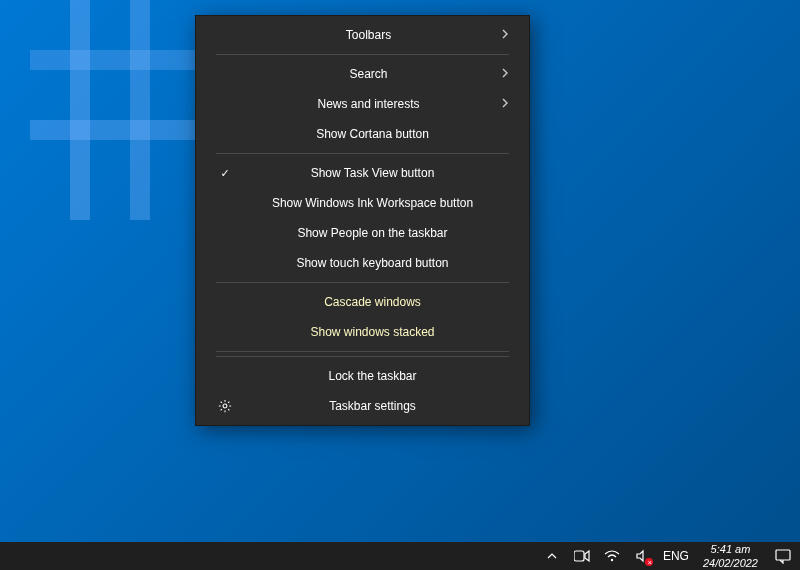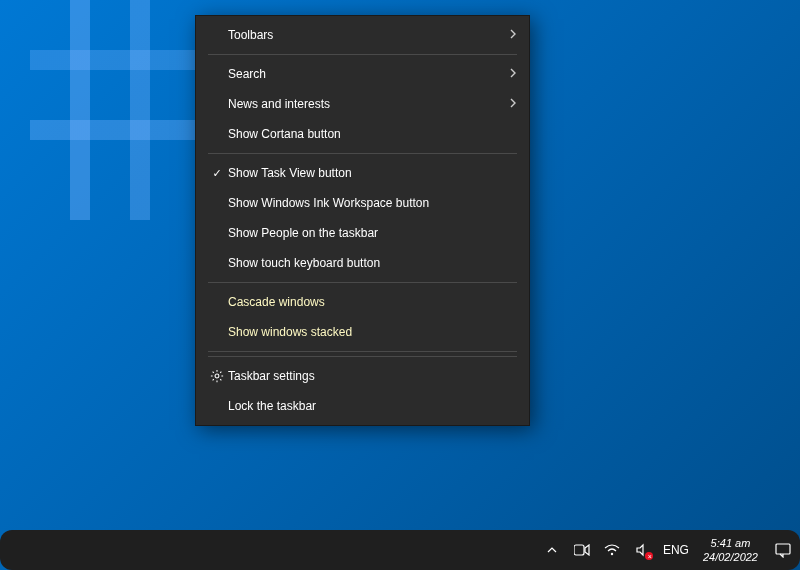--- a/index.html
+++ b/index.html
@@ -29,23 +29,24 @@
       filter: blur(0.5px);
     }
     .context-menu {
       position: absolute;
       left: 195px;
       top: 15px;
       width: 335px;
       background: #2b2b2b;
       border: 1px solid #1a1a1a;
       box-shadow: 4px 4px 20px rgba(0,0,0,0.5);
-      padding: 4px 0;
+      padding: 4px 8px;
       font-size: 12px;
       color: #fff;
+      text-align: center;
     }
     .menu-item {
       display: flex;
       align-items: center;
       height: 30px;
       padding: 0 12px 0 10px;
       cursor: default;
     }
     .menu-item .check-col {
       width: 22px;
@@ -74,27 +75,26 @@
       outline: 2px solid #d40000;
       outline-offset: -1px;
     }
     .gear-icon {
       width: 14px; height: 14px;
       display: inline-block;
     }
     .taskbar {
       position: absolute;
       left: 0; right: 0; bottom: 0;
-      height: 40px;
+      height: 28px;
       background: #1f1f1f;
       display: flex;
       align-items: center;
       color: #fff;
       font-size: 11px;
-      border-radius: 12px;
     }
     .taskbar .spacer { flex: 1; }
     .systray {
       display: flex;
       align-items: center;
       gap: 12px;
       padding: 0 6px;
       height: 100%;
     }
     .tray-icon {
@@ -207,31 +207,31 @@
       <span class="check-col"></span>
       <span class="label">Cascade windows</span>
     </div>
     <div class="menu-item disabled">
       <span class="check-col"></span>
       <span class="label">Show windows stacked</span>
     </div>
     <div class="menu-sep"></div>
     <div class="menu-sep"></div>
     <div class="menu-item">
+      <span class="check-col"></span>
+      <span class="label">Lock the taskbar</span>
+    </div>
+    <div class="menu-item">
       <span class="check-col">
         <svg class="gear-icon" viewBox="0 0 16 16">
           <circle cx="8" cy="8" r="2.2" fill="none" stroke="#fff" stroke-width="1.2"></circle>
           <path d="M8 1v2M8 13v2M1 8h2M13 8h2M3 3l1.4 1.4M11.6 11.6L13 13M3 13l1.4-1.4M11.6 4.4L13 3" stroke="#fff" stroke-width="1.2"></path>
         </svg>
       </span>
       <span class="label">Taskbar settings</span>
-    </div>
-    <div class="menu-item">
-      <span class="check-col"></span>
-      <span class="label">Lock the taskbar</span>
     </div>
   </div>
 
 <div class="taskbar">
   <div class="spacer"></div>
   <div class="systray">
     <div class="tray-icon">
       <svg width="10" height="10" viewBox="0 0 10 10">
           <path d="M1 7 L5 3 L9 7" stroke="#fff" stroke-width="1.2" fill="none"></path>
         </svg>

